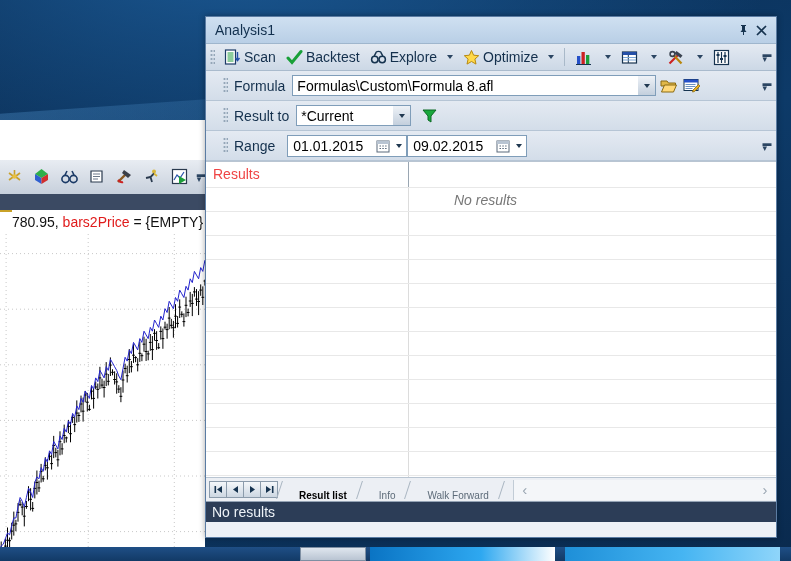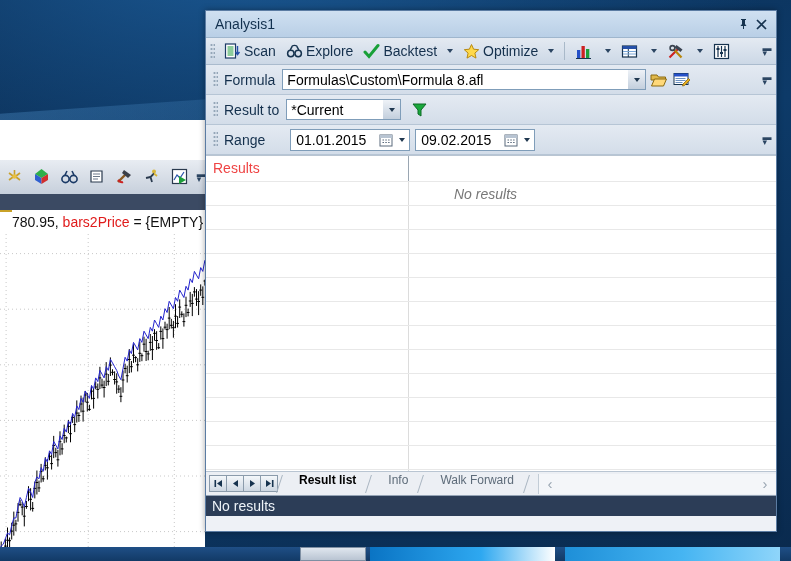--- a/index.html
+++ b/index.html
@@ -37,21 +37,21 @@
   #taskbar{position:absolute;left:0;bottom:0;width:791px;height:14px;
     background:linear-gradient(#1f4f86,#123a66);}
   #tb-seg1{position:absolute;left:370px;bottom:0;width:185px;height:14px;
     background:linear-gradient(90deg,#0a74c4,#2ea8f0 60%,#ffffff 100%);}
   #tb-seg2{position:absolute;left:565px;bottom:0;width:215px;height:14px;
     background:linear-gradient(90deg,#1e8fd8,#46b5f2 55%,#8fd5fa 100%);}
   #tb-btn{position:absolute;left:300px;bottom:0;width:66px;height:14px;
     background:linear-gradient(#dfe6ee,#b9c4d2);border:1px solid #7e8fa3;box-sizing:border-box;}
 
   
-  #win{position:absolute;left:205px;top:10px;width:572px;height:522px;
+  #win{position:absolute;left:205px;top:16px;width:572px;height:522px;
     background:#eef1f6;border:1px solid #5b7ca3;box-sizing:border-box;
     box-shadow:0 0 6px rgba(0,0,0,.35);}
   #titlebar{height:26px;background:linear-gradient(#cfe0f1,#b9cfe6);
     border-bottom:1px solid #9fb6cd;display:flex;align-items:center;padding:0 6px;}
   #title{font-size:14px;color:#12304e;flex:1;padding-left:3px;}
   .tb-btn{width:18px;height:18px;display:flex;align-items:center;justify-content:center;
     color:#16334f;font-size:13px;cursor:default;}
 
   
   .bar{display:flex;align-items:center;height:27px;
@@ -63,21 +63,21 @@
   .tbtn{display:flex;align-items:center;height:23px;padding:0 4px;font-size:14px;
     color:#14304d;cursor:default;border:1px solid transparent;white-space:nowrap;}
   .tico{width:17px;height:17px;margin-right:3px;flex:none;display:block;}
   .caret{width:0;height:0;border-left:3.5px solid transparent;border-right:3.5px solid transparent;
     border-top:4px solid #2b4562;margin:0 5px;cursor:default;}
   .vsep{width:1px;height:18px;background:#a9b9c9;margin:0 5px;flex:none;}
   .ovf{margin-left:auto;margin-right:3px;display:flex;flex-direction:column;align-items:center;
     justify-content:center;width:12px;color:#2b4562;font-size:9px;line-height:5px;cursor:default;}
 
   
-  .frow{display:flex;align-items:center;height:30px;padding-left:7px;box-sizing:border-box;
+  .frow{display:flex;align-items:center;height:30px;padding-left:17px;box-sizing:border-box;
     background:linear-gradient(#e4eaf2,#d3dde9);border-bottom:1px solid #b6c5d5;}
   .flabel{font-size:14px;color:#14304d;padding:0 7px 0 2px;white-space:nowrap;}
   .ddbtn{width:17px;height:19px;background:linear-gradient(#eef2f7,#c3cfdd);
     display:flex;align-items:center;justify-content:center;flex:none;cursor:default;}
   .ddbtn .caret{margin:0;border-top-color:#203850;}
   .combo{display:flex;align-items:center;height:21px;border:1px solid #7f9db9;
     background:#fff;box-sizing:border-box;}
   .combo .val{flex:1;font-size:14px;color:#000;padding:0 4px;white-space:nowrap;overflow:hidden;}
   .iconbtn{width:22px;height:22px;display:flex;align-items:center;justify-content:center;
     cursor:default;border:1px solid transparent;}
@@ -93,21 +93,21 @@
   #col-div-head{position:absolute;left:202px;top:0;width:1px;height:25px;background:#9aa6b2;}
   #res-head{position:absolute;left:7px;top:4px;font-size:14px;color:#ef4444;}
   #no-results-cell{position:absolute;left:248px;top:30px;font-size:14px;color:#777;font-style:italic;}
 
   
   #tabbar{display:flex;align-items:center;height:24px;background:#eceff4;
      border-top:1px solid #b9c5d2;padding-left:3px;box-sizing:border-box;}
   .navbtn{width:18px;height:17px;background:linear-gradient(#f4f7fa,#cdd7e2);
      border:1px solid #8b9bab;box-sizing:border-box;margin-right:-1px;
      display:flex;align-items:center;justify-content:center;cursor:default;}
-  .tab{height:22px;display:flex;align-items:flex-start;padding:0 10px 0 12px;font-size:12px;
+  .tab{height:22px;display:flex;align-items:flex-end;padding:0 10px 0 12px;font-size:10px;
      color:#5d6b79;position:relative;cursor:default;}
   .tab.active{color:#000;font-weight:bold;}
   .tabsep{width:10px;height:22px;flex:none;position:relative;}
   .tabsep:after{content:"";position:absolute;left:2px;top:2px;width:1px;height:18px;
      background:#a9b5c1;transform:skewX(-18deg);}
   .arrbtn{width:22px;height:20px;display:flex;align-items:center;justify-content:center;
      color:#9aa6b2;font-size:15px;cursor:default;}
   #tabs-spacer{flex:1;border-left:1px solid #c2ccd6;height:20px;margin-left:4px;background:#f4f6f9;}
 
   
@@ -440,33 +440,33 @@
       <svg class="tico" viewBox="0 0 17 17">
         <rect x="1.5" y="1" width="10" height="14" fill="#fff" stroke="#1b3a66" stroke-width="1.2"></rect>
         <path d="M3.5 4 h6 M3.5 6 h6 M3.5 8 h6 M3.5 10 h6 M3.5 12 h6" stroke="#1a9a3a" stroke-width="1"></path>
         <path d="M13.5 3 v8 M11.5 9 l2 2.6 l2 -2.6" stroke="#2550a8" stroke-width="1.4" fill="none"></path>
       </svg>
       <span>Scan</span>
     </div>
 
     <div class="tbtn">
       <svg class="tico" viewBox="0 0 17 17">
+        <path d="M2 9 L6 13.5 L15 2.5" stroke="#18a038" stroke-width="3" fill="none" stroke-linecap="round"></path>
+      </svg>
+      <span>Backtest</span>
+    </div>
+
+    <div class="tbtn">
+      <svg class="tico" viewBox="0 0 17 17">
         <circle cx="4.8" cy="10.5" r="3.2" fill="none" stroke="#16334f" stroke-width="1.5"></circle>
         <circle cx="12.2" cy="10.5" r="3.2" fill="none" stroke="#16334f" stroke-width="1.5"></circle>
         <path d="M4.2 7 L6.3 3.2 M12.8 7 L10.7 3.2" stroke="#16334f" stroke-width="1.5" fill="none"></path>
         <path d="M6 3 q2.5 -1.4 5 0" stroke="#16334f" stroke-width="1.3" fill="none"></path>
       </svg>
       <span>Explore</span>
-    </div>
-
-    <div class="tbtn">
-      <svg class="tico" viewBox="0 0 17 17">
-        <path d="M2 9 L6 13.5 L15 2.5" stroke="#18a038" stroke-width="3" fill="none" stroke-linecap="round"></path>
-      </svg>
-      <span>Backtest</span>
     </div>
     <div class="caret"></div>
 
     <div class="tbtn">
       <svg class="tico" viewBox="0 0 17 17">
         <polygon points="8.5,1.5 10.6,6.2 15.7,6.7 11.9,10.1 13,15.1 8.5,12.5 4,15.1 5.1,10.1 1.3,6.7 6.4,6.2" fill="#ffd94a" stroke="#b88a10" stroke-width="1"></polygon>
       </svg>
       <span>Optimize</span>
     </div>
     <div class="caret"></div>
@@ -555,33 +555,33 @@
       <svg width="15" height="16" viewBox="0 0 15 16">
         <path d="M1 2 H14 L9 8 V14 L6 12 V8 Z" fill="#19a83c" stroke="#0c6a24" stroke-width="1"></path>
       </svg>
     </div>
   </div>
 
   <div class="frow">
     <div class="grip"></div>
     <div class="flabel">Range</div>
 
-    <div class="datebox" style="margin-left:18px;">
+    <div class="datebox" style="margin-left:5px;">
       <div class="dval">01.01.2015</div>
       <svg width="14" height="14" viewBox="0 0 14 14" style="margin-right:2px;">
         <rect x="1" y="2" width="12" height="11" fill="#fff" stroke="#5a6a7c" stroke-width="1"></rect>
         <rect x="1" y="2" width="12" height="3" fill="#b8c4d2"></rect>
         <path d="M3.5 7 h1.5 M6.3 7 h1.5 M9.1 7 h1.5 M3.5 9.5 h1.5 M6.3 9.5 h1.5 M9.1 9.5 h1.5" stroke="#5a6a7c" stroke-width="1.2"></path>
       </svg>
       <div class="ddbtn" style="background:none;width:14px;">
           <div class="caret"></div>
         </div>
     </div>
 
-    <div class="datebox" style="margin-left:5px;">
+    <div class="datebox" style="">
       <div class="dval">09.02.2015</div>
       <svg width="14" height="14" viewBox="0 0 14 14" style="margin-right:2px;">
         <rect x="1" y="2" width="12" height="11" fill="#fff" stroke="#5a6a7c" stroke-width="1"></rect>
         <rect x="1" y="2" width="12" height="3" fill="#b8c4d2"></rect>
         <path d="M3.5 7 h1.5 M6.3 7 h1.5 M9.1 7 h1.5 M3.5 9.5 h1.5 M6.3 9.5 h1.5 M9.1 9.5 h1.5" stroke="#5a6a7c" stroke-width="1.2"></path>
       </svg>
       <div class="ddbtn" style="background:none;width:14px;">
           <div class="caret"></div>
         </div>
     </div>

